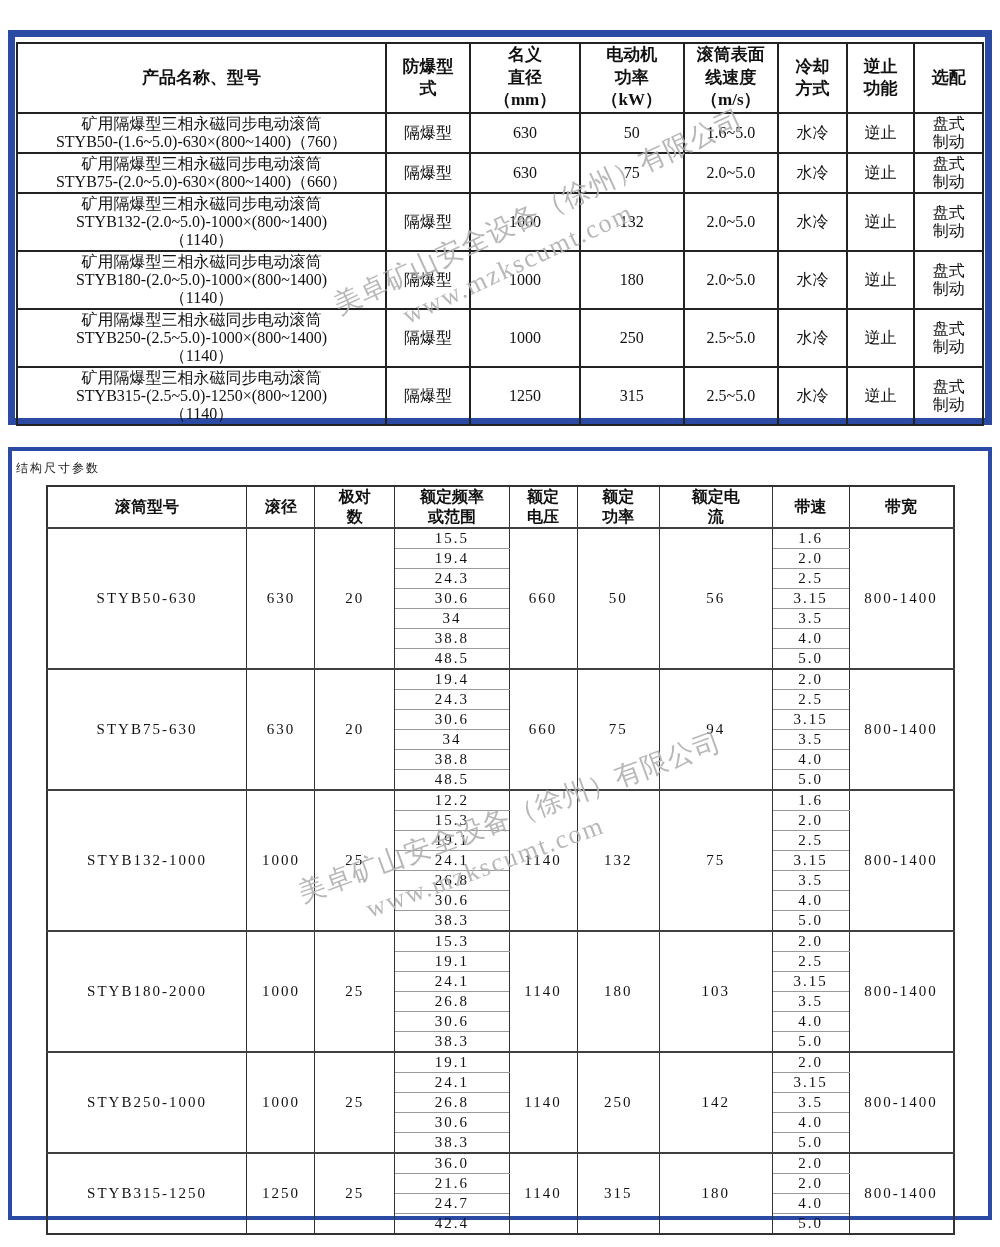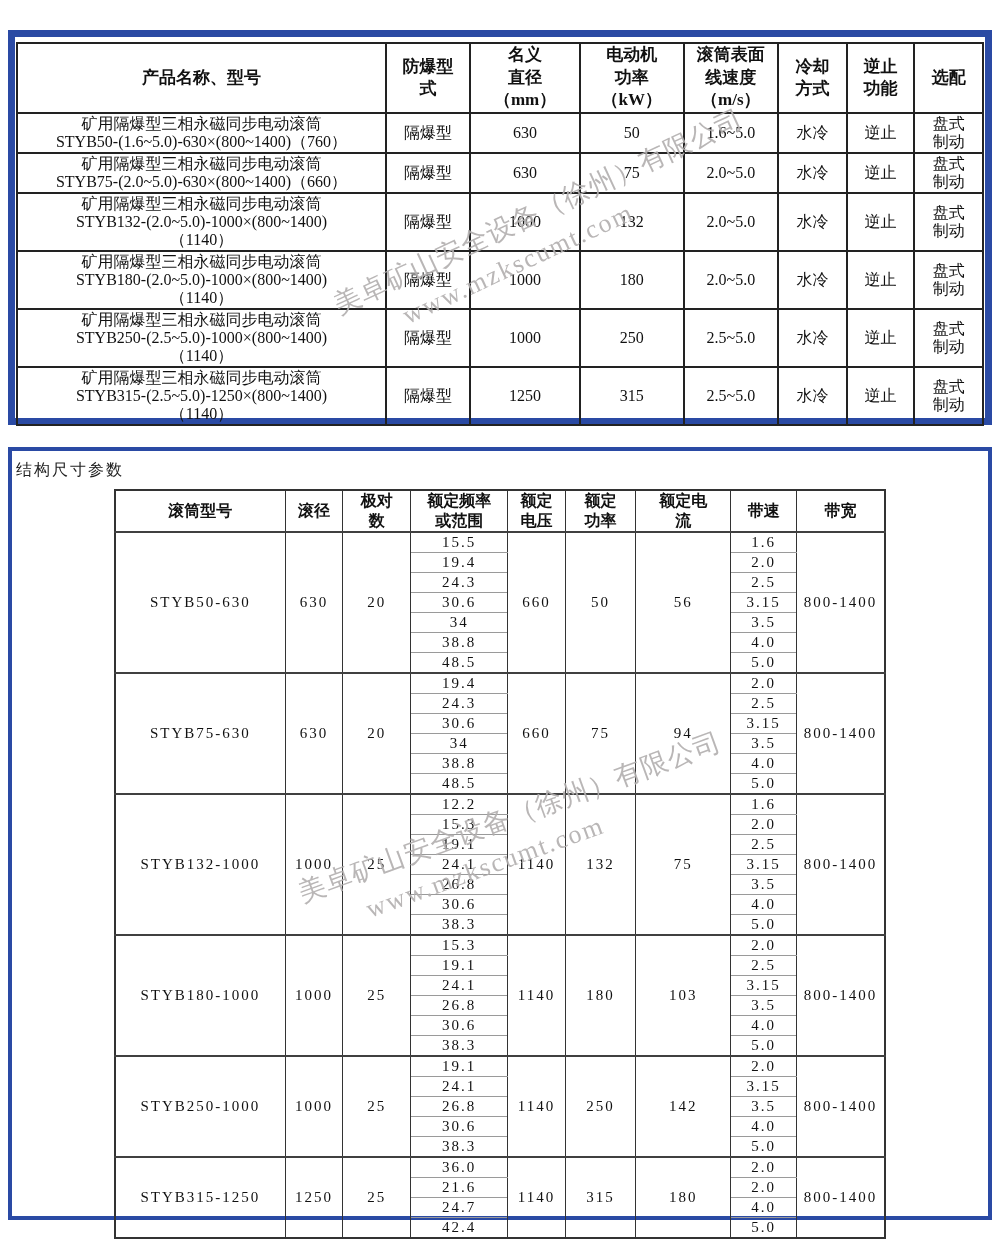--- a/index.html
+++ b/index.html
@@ -20,35 +20,35 @@
     border:2px solid #222;font-size:17px;font-weight:bold;
     white-space:pre-line;line-height:1.32;height:68px;padding:0 2px;
   }
   .t1 td{
     border:2px solid #222;font-size:16px;line-height:18px;
     padding:1px 0;white-space:pre-line;
   }
   .t1 .name-cell div{line-height:18px;}
 
   
-  .t2{width:772px;margin:8px auto 0;border:2px solid #333;}
+  .t2{width:909px;margin:8px auto 0;border:2px solid #333;}
   .t2 th{
     border:1px solid #333;font-size:16px;font-weight:bold;
     white-space:pre-line;line-height:1.22;height:40px;padding:0 1px;
   }
   .t2 td{
     border-left:1px solid #333;border-right:1px solid #333;
     font-size:15px;height:19px;line-height:19px;padding:0;
     letter-spacing:2px;
   }
   .t2 td.sub{border-bottom:1px solid #9a9a9a;}
   .t2 tr.block-start td{border-top:2px solid #404040;}
 
   .panel2-title{
-    margin:9px 0 0 4px;font-size:16px;letter-spacing:2px;color:#222;
+    margin:9px 0 0 4px;font-size:12px;letter-spacing:2px;color:#222;
   }
 
   
   .watermark{
     position:absolute;z-index:5;pointer-events:none;color:#b2afaf;
     opacity:.9;white-space:nowrap;
   }
   .wm1{left:322px;top:192px;transform:rotate(-25deg);}
   .wm2{left:292px;top:798px;transform:rotate(-20deg);}
   .wm-line1{font-size:27px;letter-spacing:1px;}
@@ -140,21 +140,21 @@
           <td>隔爆型</td>
           <td>1000</td>
           <td>250</td>
           <td>2.5~5.0</td>
           <td>水冷</td>
           <td>逆止</td>
           <td>盘式
 制动</td>
         </tr>
         <tr>
-          <td class="name-cell"><div>矿用隔爆型三相永磁同步电动滚筒</div><div>STYB315-(2.5~5.0)-1250×(800~1400)</div><div>（1140）</div></td>
+          <td class="name-cell"><div>矿用隔爆型三相永磁同步电动滚筒</div><div>STYB315-(2.5~5.0)-1250×(800~1200)</div><div>（1140）</div></td>
           <td>隔爆型</td>
           <td>1250</td>
           <td>315</td>
           <td>2.5~5.0</td>
           <td>水冷</td>
           <td>逆止</td>
           <td>盘式
 制动</td>
         </tr>
       </tbody>
@@ -289,21 +289,21 @@
         </tr>
         <tr>
           <td class="sub">30.6</td>
           <td class="sub">4.0</td>
         </tr>
         <tr>
           <td class="sub">38.3</td>
           <td class="sub">5.0</td>
         </tr>
         <tr class="block-start">
-          <td rowspan="6">STYB180-1000</td>
+          <td rowspan="6">STYB180-2000</td>
           <td rowspan="6">1000</td>
           <td rowspan="6">25</td>
           <td class="sub">15.3</td>
           <td rowspan="6">1140</td>
           <td rowspan="6">180</td>
           <td rowspan="6">103</td>
           <td class="sub">2.0</td>
           <td rowspan="6">800-1400</td>
         </tr>
         <tr>

